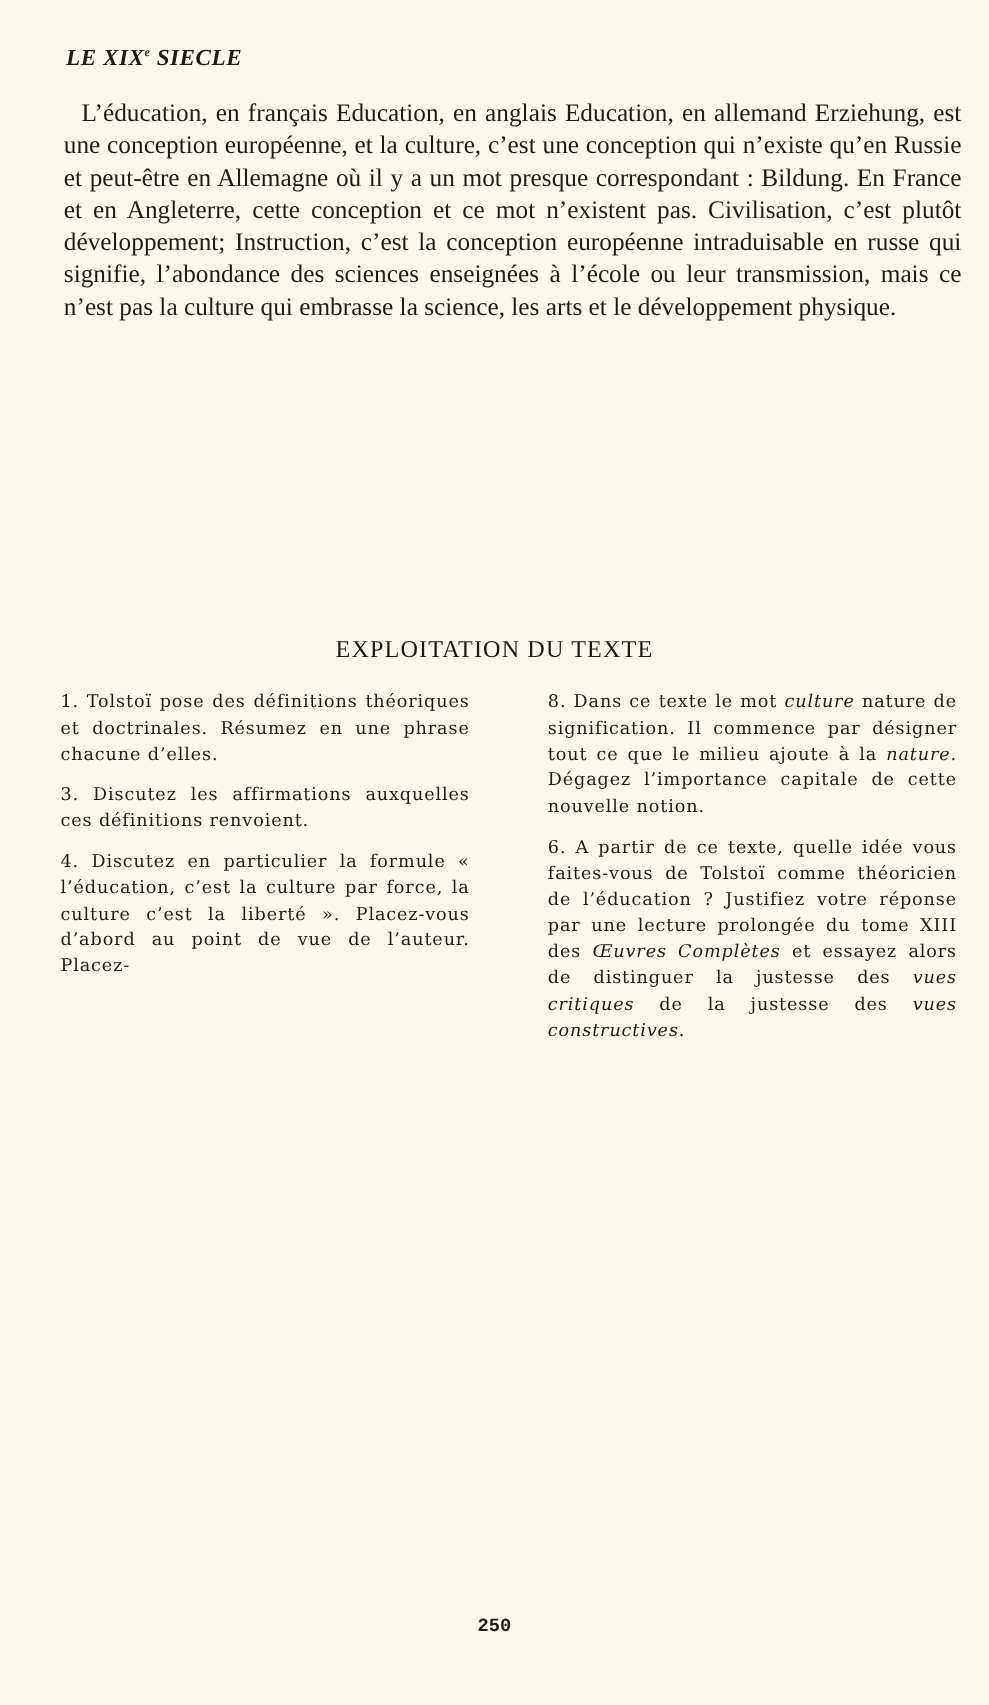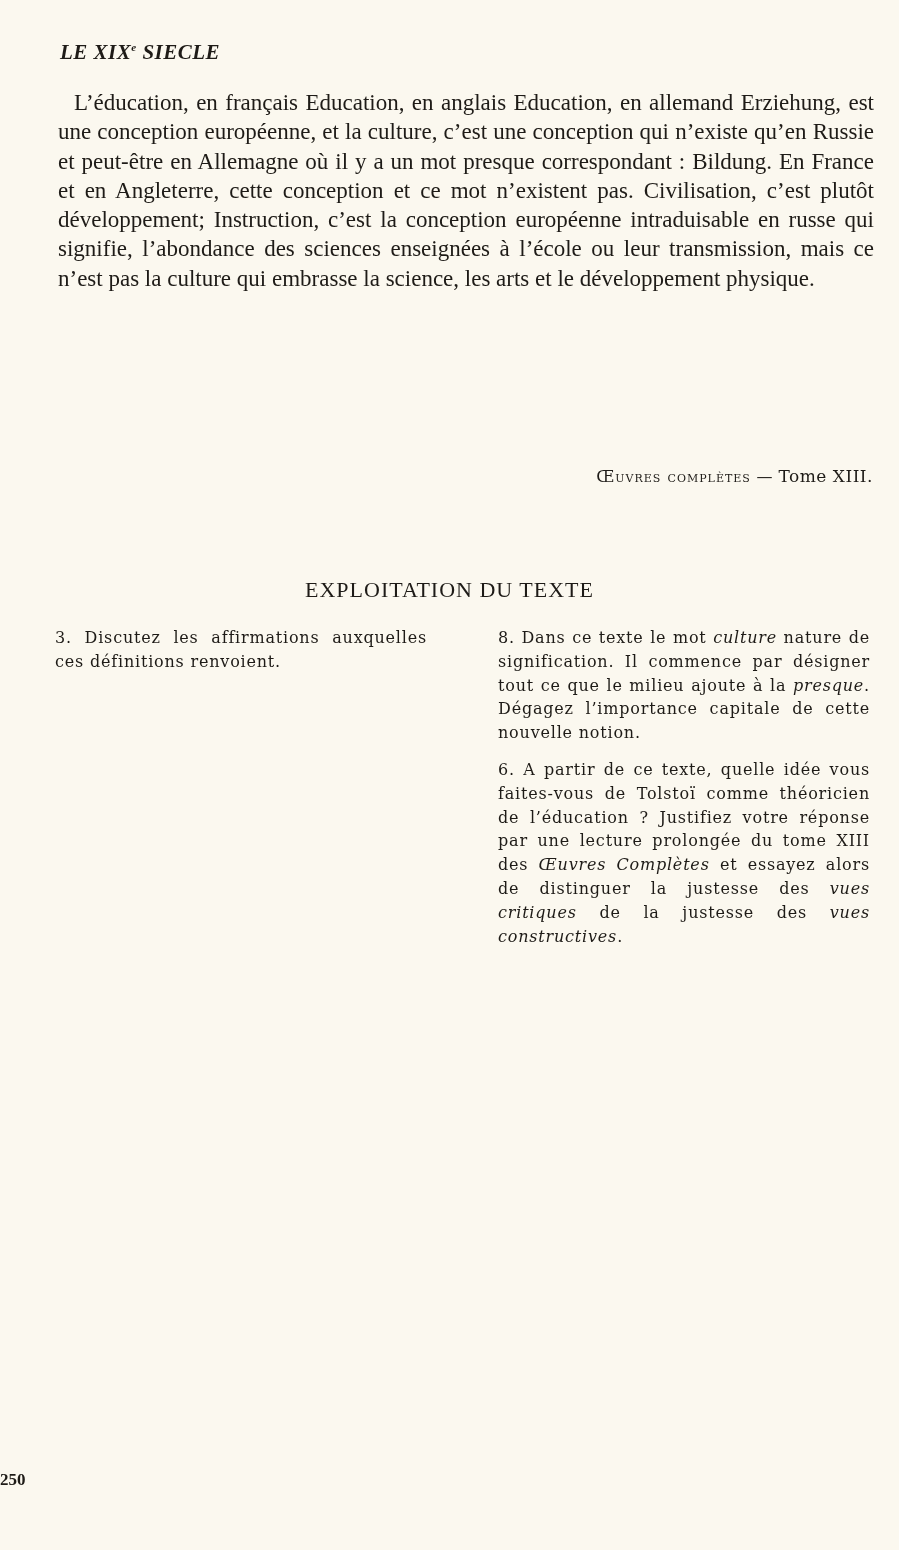--- a/index.html
+++ b/index.html
@@ -43,48 +43,47 @@
     font-size: 16px; line-height: 23.8px;
     letter-spacing: 0.8px;
     text-align: justify;
   }
   .col.left { left: 55px; }
   .col.right { left: 498px; }
   .col p { margin: 0 0 13px 0; }
   .col em { font-style: italic; }
   .page-number {
     position: absolute; left: 0; width: 899px; top: 1470px;
-    text-align: left; font-weight: bold; font-size: 17px;
-    font-family: Liberation Serif, serif;
+    text-align: center; font-weight: bold; font-size: 17px;
+    font-family: Liberation Mono, monospace;
   }
 </style>
 </head>
 <body>
 
 <div class="page">
 
   <div class="running-head">
     <span>LE XIX</span><sup>e</sup><span> SIECLE</span>
   </div>
 
   <div class="main-text">
     <p class="indent">L’éducation, en français Education, en anglais Education, en allemand Erziehung, est une conception européenne, et la culture, c’est une conception qui n’existe qu’en Russie et peut-être en Allemagne où il y a un mot presque correspondant : Bildung. En France et en Angleterre, cette conception et ce mot n’existent pas. Civilisation, c’est plutôt développement; Instruction, c’est la conception européenne intraduisable en russe qui signifie, l’abondance des sciences enseignées à l’école ou leur transmission, mais ce n’est pas la culture qui embrasse la science, les arts et le développement physique.</p>
   </div>
 
   <div class="source">
-    <div class="line1">
-      <span class="sc">Œuvres complètes</span><span> — </span><span class="tome">Tome XIII.</span>
-    </div>
   </div>
 
   <div class="section-title">EXPLOITATION DU TEXTE</div>
 
   <div class="col left">
+    <p>1. Tolstoï pose des définitions théoriques et doctrinales. Résumez en une phrase chacune d’elles.</p>
     <p>3. Discutez les affirmations auxquelles ces définitions renvoient.</p>
+    <p>4. Discutez en particulier la formule « l’éducation, c’est la culture par force, la culture c’est la liberté ». Placez-vous d’abord au point de vue de l’auteur. Placez-</p>
   </div>
 
   <div class="col right">
-    <p><span>8. Dans ce texte le mot </span><em>culture</em><span> nature de signification. Il commence par désigner tout ce que le milieu ajoute à la </span><em>presque</em><span>. Dégagez l’importance capitale de cette nouvelle notion.</span></p>
+    <p><span>8. Dans ce texte le mot </span><em>culture</em><span> nature de signification. Il commence par désigner tout ce que le milieu ajoute à la </span><em>nature</em><span>. Dégagez l’importance capitale de cette nouvelle notion.</span></p>
     <p><span>6. A partir de ce texte, quelle idée vous faites-vous de Tolstoï comme théoricien de l’éducation ? Justifiez votre réponse par une lecture prolongée du tome XIII des </span><em>Œuvres Complètes</em><span> et essayez alors de distinguer la justesse des </span><em>vues critiques</em><span> de la justesse des </span><em>vues constructives</em><span>.</span></p>
   </div>
 
   <div class="page-number">250</div>
 </div>
 
 </body></html>

